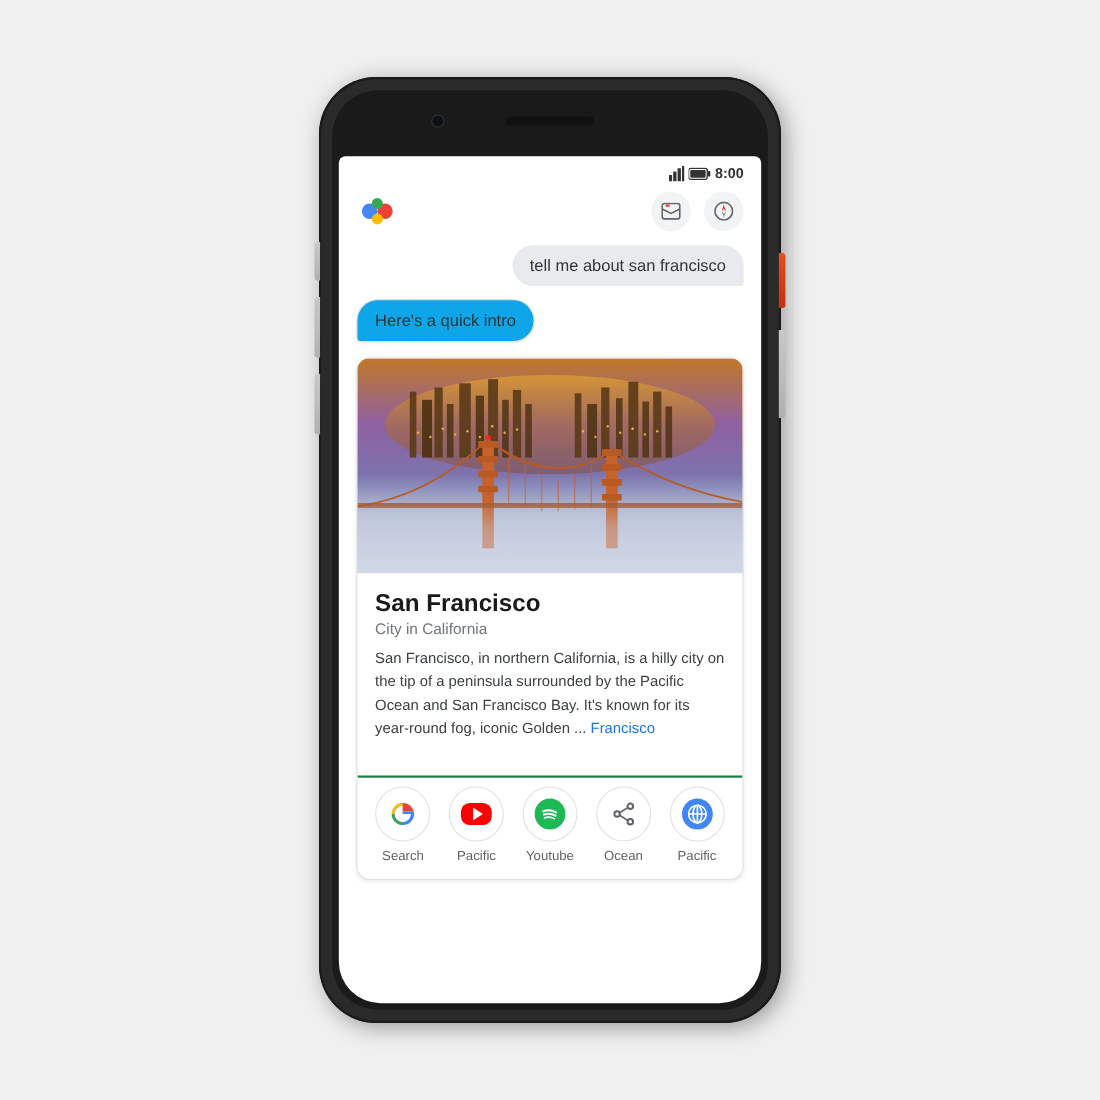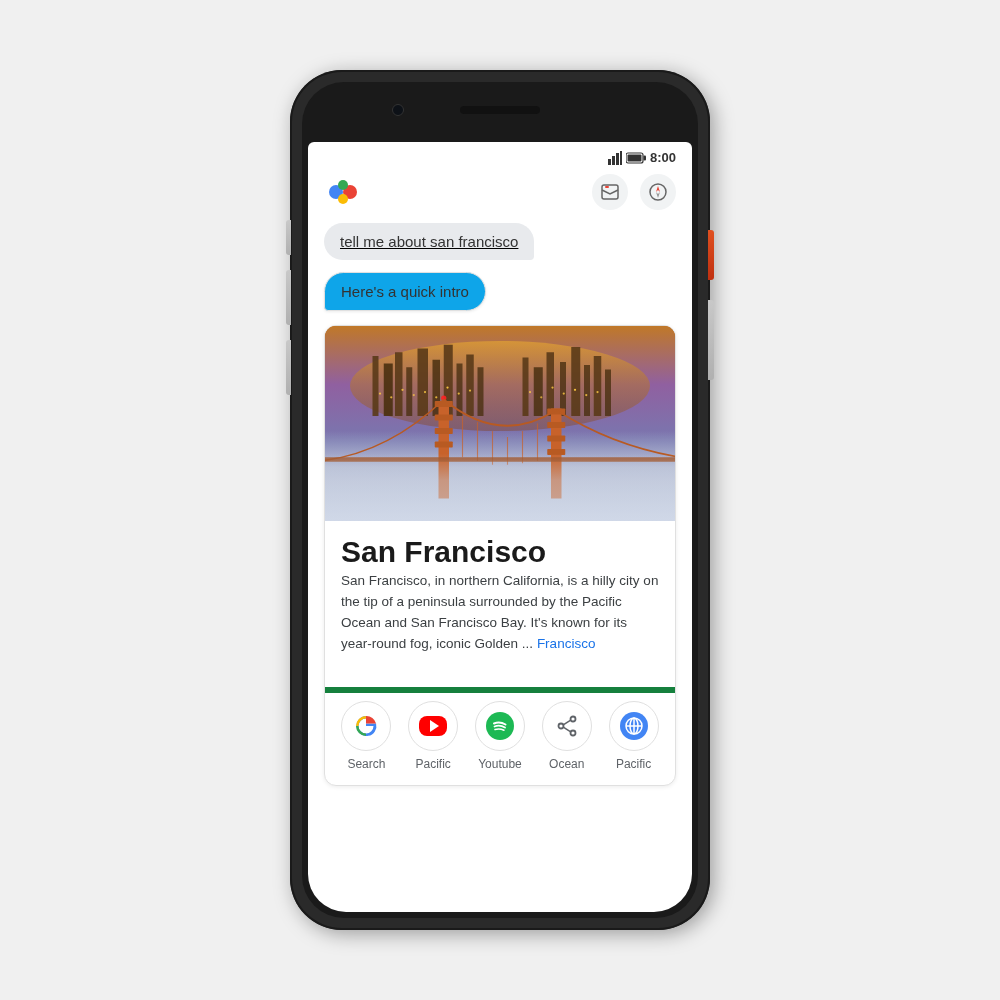--- a/index.html
+++ b/index.html
@@ -173,22 +173,22 @@
       font-size: 16px;
     }
 
     
     .chat-area {
       padding: 0 16px;
     }
 
     .user-bubble {
       display: flex;
+      justify-content: flex-end;
       margin-bottom: 12px;
-      text-decoration: underline;
     }
     .user-bubble-text {
       background: #e8eaed;
       border-radius: 20px 20px 4px 20px;
       padding: 10px 16px;
       font-size: 15px;
       color: #333;
       max-width: 80%;
     }
 
@@ -260,21 +260,21 @@
           rgba(180,100,30,0.8) 0%, 
           rgba(140,80,20,0.9) 40%, 
           rgba(80,60,40,0.95) 70%,
           rgba(60,50,40,1) 100%);
     }
 
     .card-content {
       padding: 14px 16px;
     }
     .card-city-name {
-      font-size: 30px;
+      font-size: 22px;
       font-weight: 700;
       color: #1a1a1a;
       margin-bottom: 2px;
     }
     .card-city-sub {
       font-size: 14px;
       color: #70757a;
       margin-bottom: 10px;
     }
     .card-description {
@@ -287,21 +287,21 @@
       color: #1a73e8;
       text-decoration: none;
       font-size: 13.5px;
     }
 
     
     .action-row {
       display: flex;
       justify-content: space-around;
       padding: 8px 8px 14px;
-      border-top: 6px solid #15803d;
+      border-top: 2px solid #15803d;
       margin-top: 4px;
     }
     .action-btn {
       display: flex;
       flex-direction: column;
       align-items: center;
       gap: 6px;
       background: none;
       border: none;
       cursor: pointer;
@@ -535,20 +535,21 @@
               <line x1="300" y1="130" x2="300" y2="180" stroke="#c8622a" stroke-width="1.5" opacity="0.7"></line>
 
               <rect x="0" y="175" width="500" height="6" fill="#a05020" opacity="0.8"></rect>
 
               <rect x="0" y="170" width="500" height="90" fill="url(#fogGrad)" opacity="0.6"></rect>
             </svg>
           </div>
 
           <div class="card-content">
             <div class="card-city-name">San Francisco</div>
+            <div class="card-city-sub">City in California</div>
             <div class="card-description">
               <span>San Francisco, in northern California, is a hilly city on the tip of a peninsula surrounded by the Pacific Ocean and San Francisco Bay. It's known for its year-round fog, iconic Golden ...</span>
               <a class="wikipedia-link" href="#">Francisco</a>
             </div>
           </div>
 
           <div class="action-row">
 
             <button class="action-btn">
               <div class="action-icon-circle">

